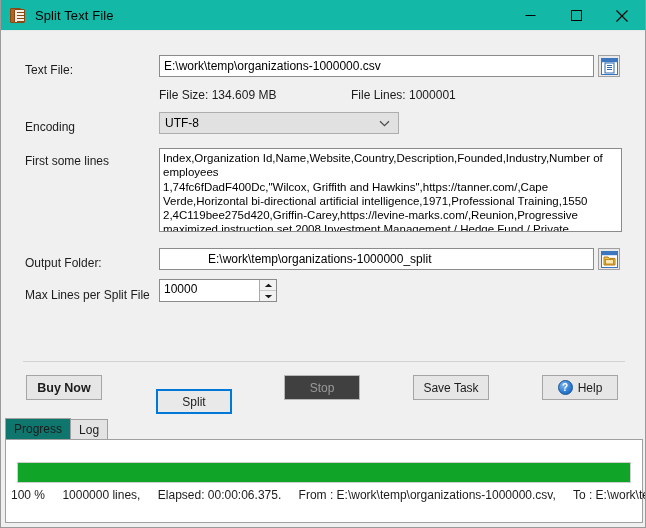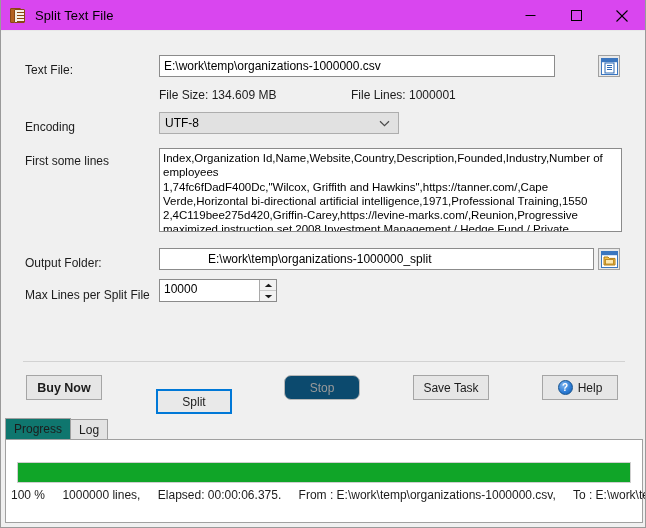--- a/index.html
+++ b/index.html
@@ -18,21 +18,21 @@
     background: #f0f0f0;
     border: 1px solid #9a9a9a;
     border-top: none;
     overflow: hidden;
   }
 
   
   .titlebar {
     position: absolute; left: 0; top: 0;
     width: 644px; height: 31px;
-    background: #d946ef;
+    background: #14b8a6;
     border-bottom: 1px solid #e8e8e8;
     display: flex; align-items: center;
   }
   .title-icon {
     margin-left: 9px; margin-right: 8px;
     width: 17px; height: 17px;
     position: relative;
   }
   .doc-back {
     position: absolute; left: 0; top: 1px;
@@ -200,21 +200,21 @@
     border: 1px solid #a5a5a5;
     display: flex; align-items: center; justify-content: center;
     font-size: 12px; color: #1c1c1c;
     height: 25px;
   }
   .btn.bold { font-weight: bold; font-size: 12.5px; }
   .btn.focus {
     border: 2px solid #0078d7;
     background: #e9e9e9;
   }
-  .btn.disabled { color: #9a9a9a; background: #0c4a6e; border-color: #b8b8b8; border-radius: 7px; }
+  .btn.disabled { color: #9a9a9a; background: #404040; border-color: #b8b8b8; }
   .help-ico {
     width: 15px; height: 15px; border-radius: 50%;
     background: radial-gradient(circle at 35% 30%, #7fb6f0 0%, #2a7ad4 60%, #1760b0 100%);
     border: 1px solid #14528f;
     color: #fff; font-size: 10px; font-weight: bold;
     display: flex; align-items: center; justify-content: center;
     margin-right: 5px;
   }
 
   
@@ -294,21 +294,21 @@
         <svg width="12" height="12" viewBox="0 0 12 12">
             <line x1="0.5" y1="0.5" x2="11.5" y2="11.5" stroke="#000" stroke-width="1.1"></line>
             <line x1="11.5" y1="0.5" x2="0.5" y2="11.5" stroke="#000" stroke-width="1.1"></line>
           </svg>
       </div>
     </div>
   </div>
 
   <div class="form-label" style="left:24px; top:63px;">Text File:</div>
 
-  <div class="txtbox" style="left:158px; top:55px; width:396px; height:22px;">E:\work\temp\organizations-1000000.csv</div>
+  <div class="txtbox" style="left:158px; top:55px; width:435px; height:22px;">E:\work\temp\organizations-1000000.csv</div>
 
   <div class="browse" style="left:597px; top:55px;">
     <div class="browse-inner">
       <svg width="17" height="17" viewBox="0 0 17 17">
         <rect x="0.5" y="0.5" width="16" height="16" fill="#ffffff" stroke="#3b76bf"></rect>
         <rect x="1" y="1" width="15" height="3.2" fill="#3b76bf"></rect>
         <rect x="4" y="5" width="9" height="10" fill="#ffffff" stroke="#2d6ab5" stroke-width="1"></rect>
         <line x1="6" y1="7.5" x2="11" y2="7.5" stroke="#2d6ab5"></line>
         <line x1="6" y1="9.5" x2="11" y2="9.5" stroke="#2d6ab5"></line>
         <line x1="6" y1="11.5" x2="11" y2="11.5" stroke="#2d6ab5"></line>

